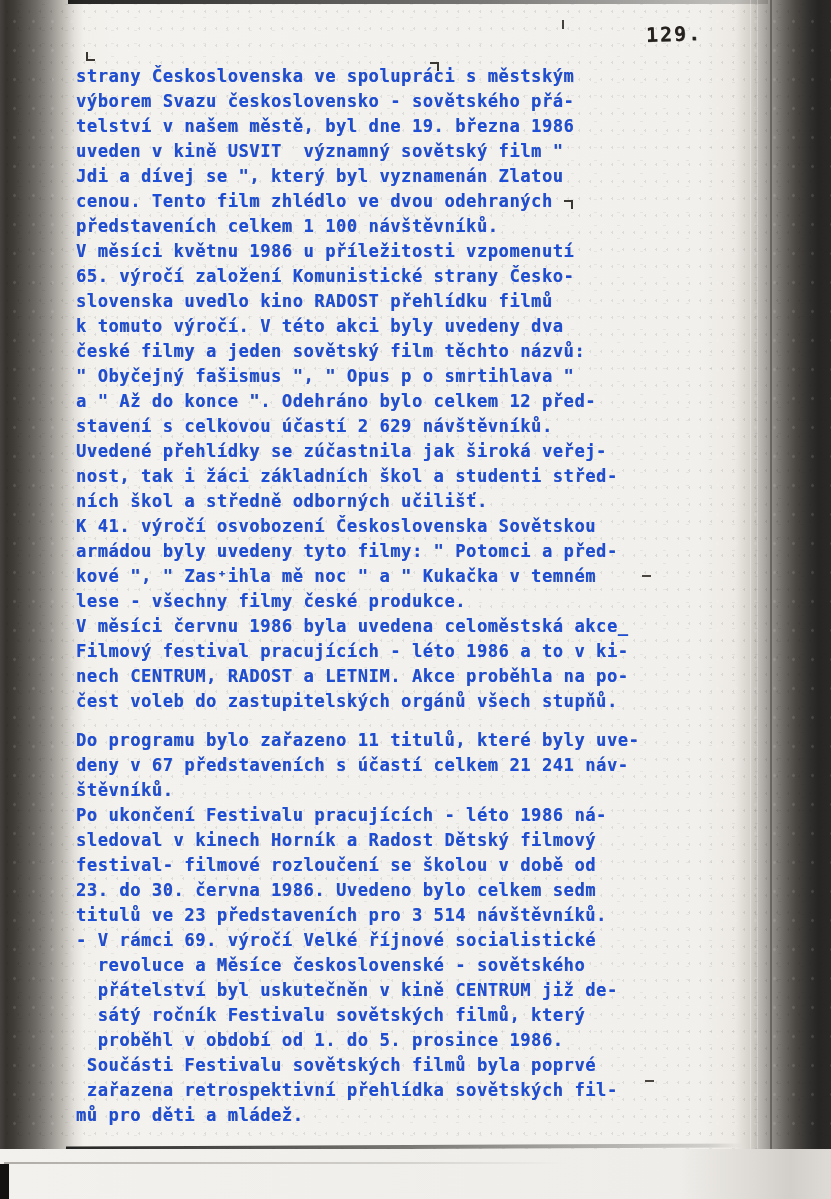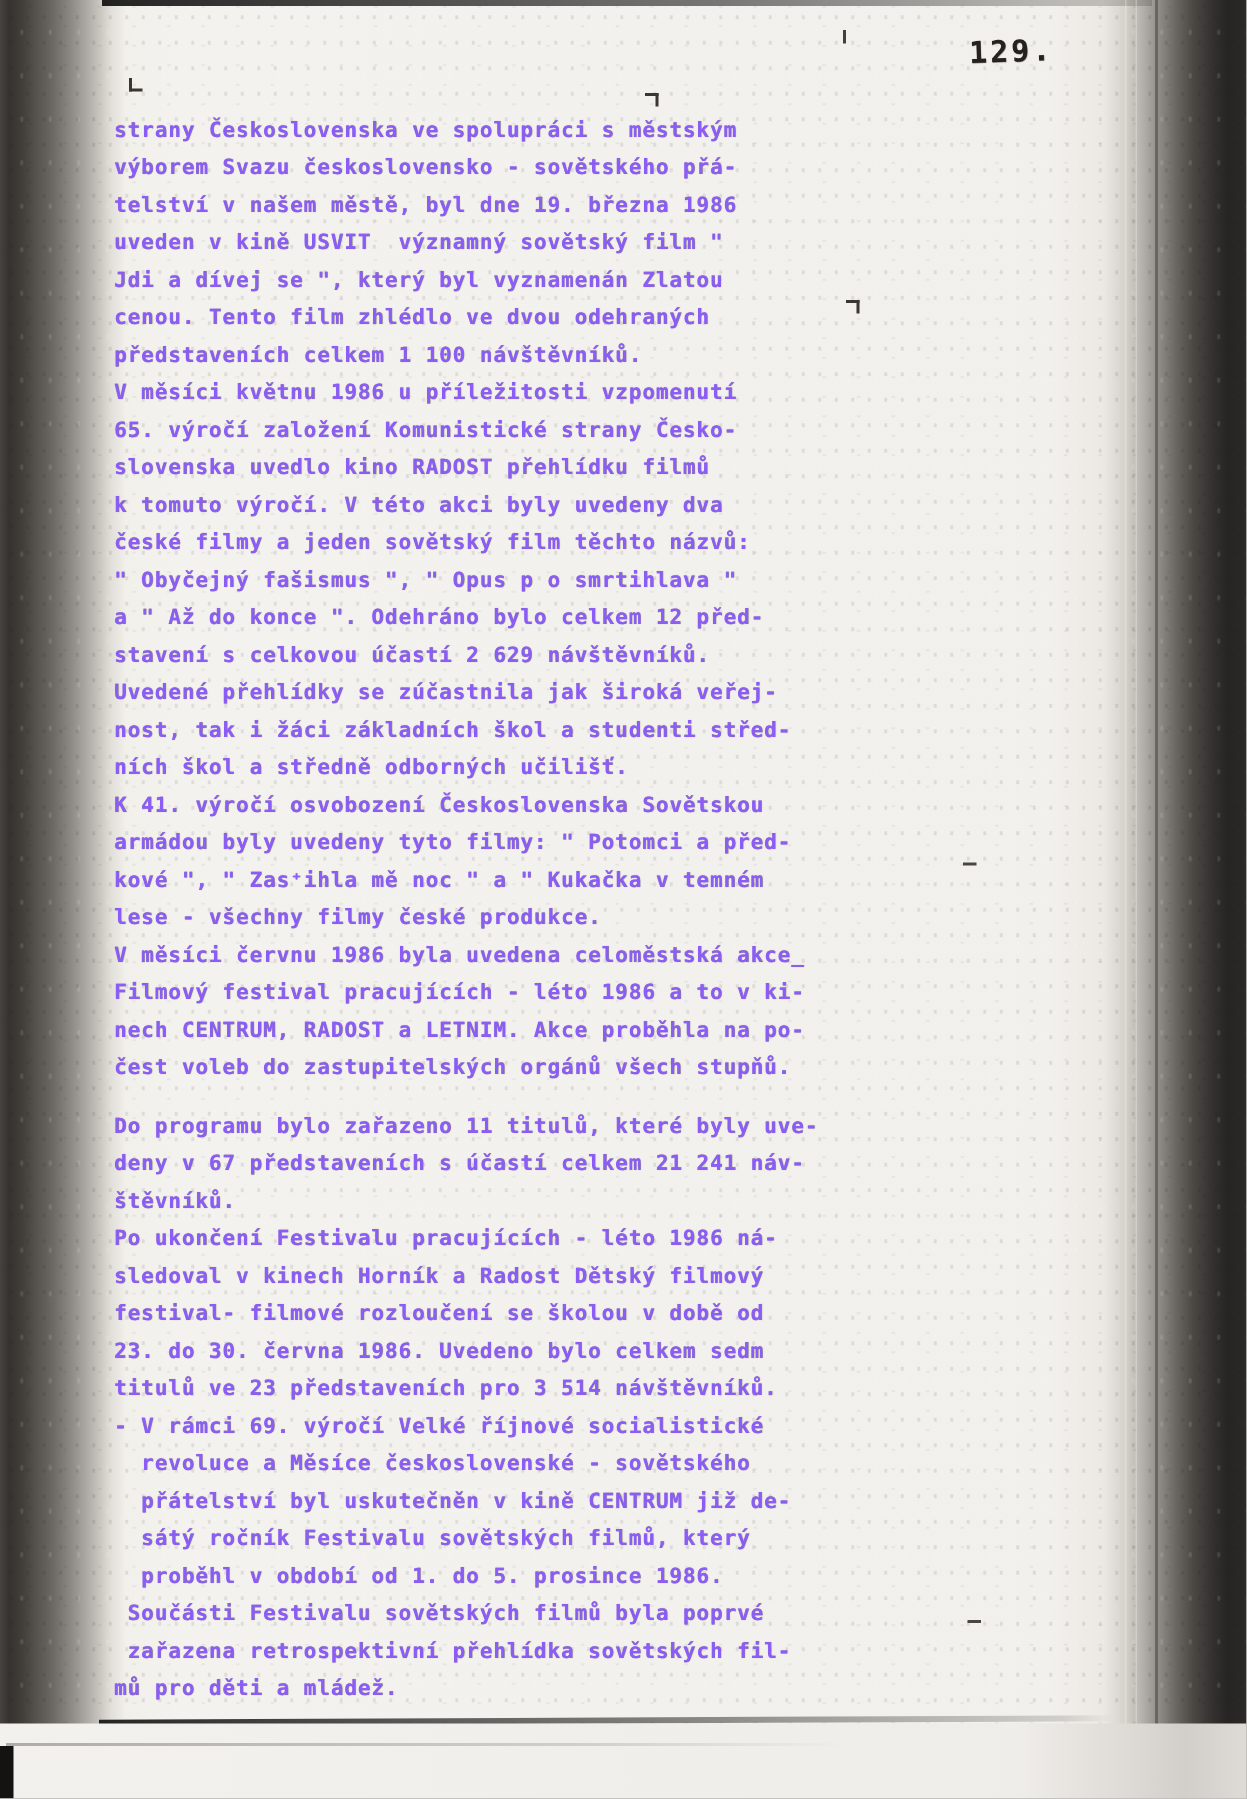--- a/index.html
+++ b/index.html
@@ -55,23 +55,23 @@
   .streak.s2{left:757px;}
   .streak.s3{left:770px;width:2px;background:rgba(0,0,0,.3);}
   
   .page-number{
     position:absolute;left:646px;top:22px;
     font-size:20px;font-weight:bold;letter-spacing:2px;color:#24211e;
     transform:rotate(-2deg);
     text-shadow:.3px .3px .5px rgba(40,36,30,.6);
   }
   .doc-body{
-    position:absolute;left:76px;top:75px;width:600px;
-    font-size:14px;font-weight:bold;line-height:25px;
-    letter-spacing:.6px;color:#8b5cf6;white-space:pre;
+    position:absolute;left:76px;top:64px;width:600px;
+    font-size:17px;font-weight:bold;line-height:25px;
+    letter-spacing:.6px;color:#1d4ed8;white-space:pre;
     text-shadow:.3px .3px .5px rgba(45,40,34,.55);
   }
   .line{height:25px;}
   .line.blank{height:14px;}
   
   .art{position:absolute;pointer-events:none;}
   .tickL{width:7px;height:7px;border-left:2px solid #3a3733;border-bottom:2px solid #3a3733;}
   .tickR{width:7px;height:7px;border-right:2px solid #3a3733;border-top:2px solid #3a3733;}
   .tickV{width:2px;height:9px;background:#44413c;}
   .dash{width:9px;height:2px;background:#4a463f;}

